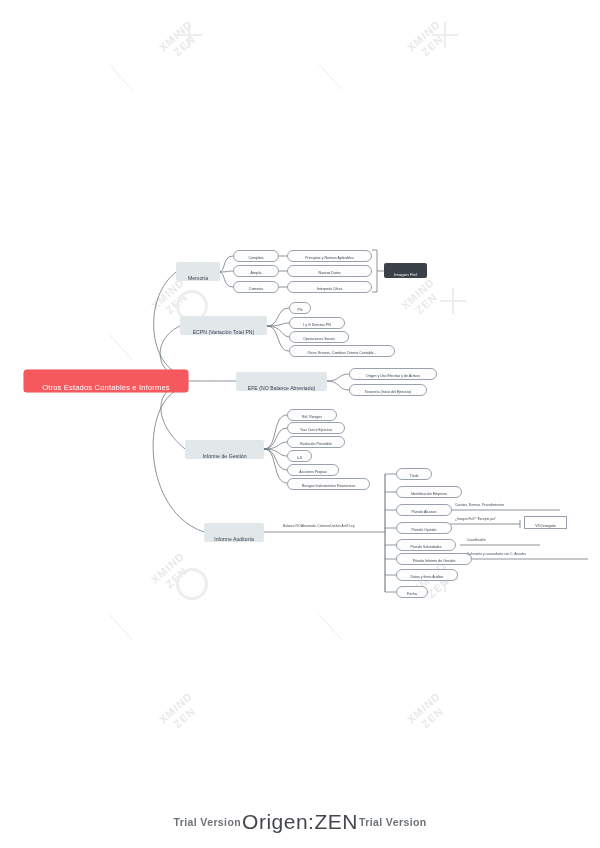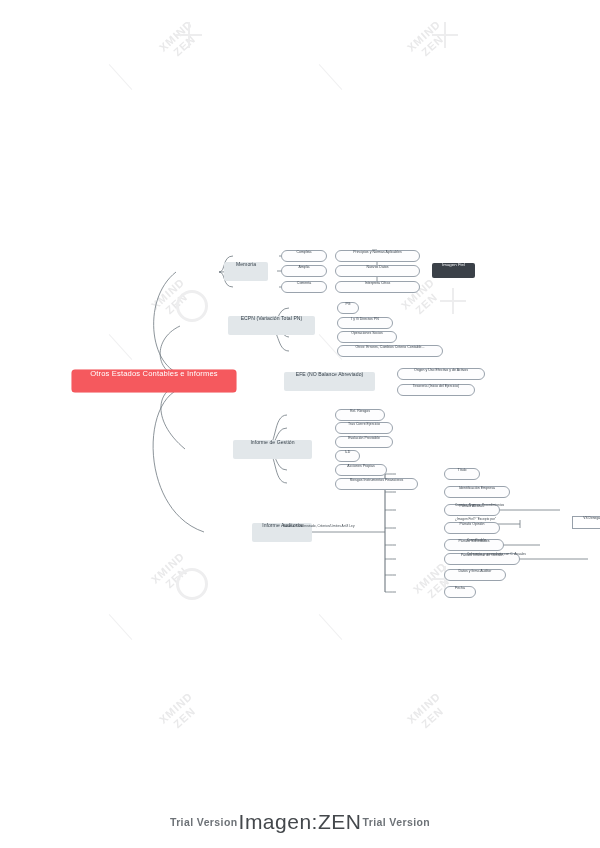--- a/index.html
+++ b/index.html
@@ -49,25 +49,24 @@
     transform:rotate(-42deg);
   }
 
   
   #wires{position:absolute;left:0;top:0;width:600px;height:848px;}
 
   
   .node{
     position:absolute;
     box-sizing:border-box;
-    display:flex;align-items:flex-start;justify-content:center;
+    display:flex;align-items:flex-end;justify-content:center;
     text-align:center;
     white-space:nowrap;
     line-height:1.05;
-    margin-left:48px;
   }
   .root{
     background:#F5595E;
     color:#ffffff;
     border-radius:3px;
     font-size:7.6px;
     letter-spacing:.15px;
     box-shadow:0 0 0 .5px #f2484e;
   }
   .main{
@@ -329,15 +328,15 @@
   <div class="edgelabel" style="left:467px;top:552px;">Coherente y concordante con C. Anuales</div>
 
   <div class="node boxed" style="left:524px;top:516px;width:43px;height:13px;">
     <span>VS Denegada</span>
   </div>
 
 </div>
 
 <div id="footer">
   <span class="trial">Trial Version</span>
-  <span class="brand">Imagen:ZEN</span>
+  <span class="brand">Origen:ZEN</span>
   <span class="trial">Trial Version</span>
 </div>
 
 </body></html>

